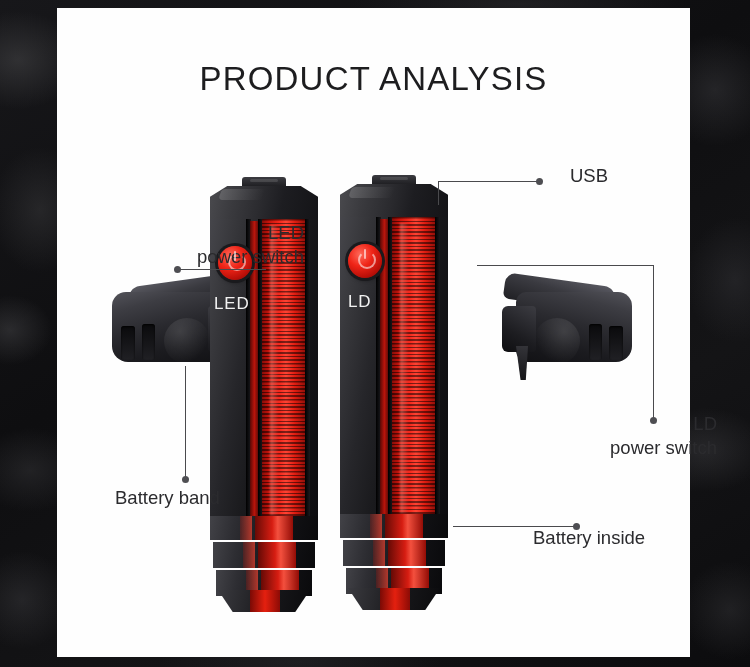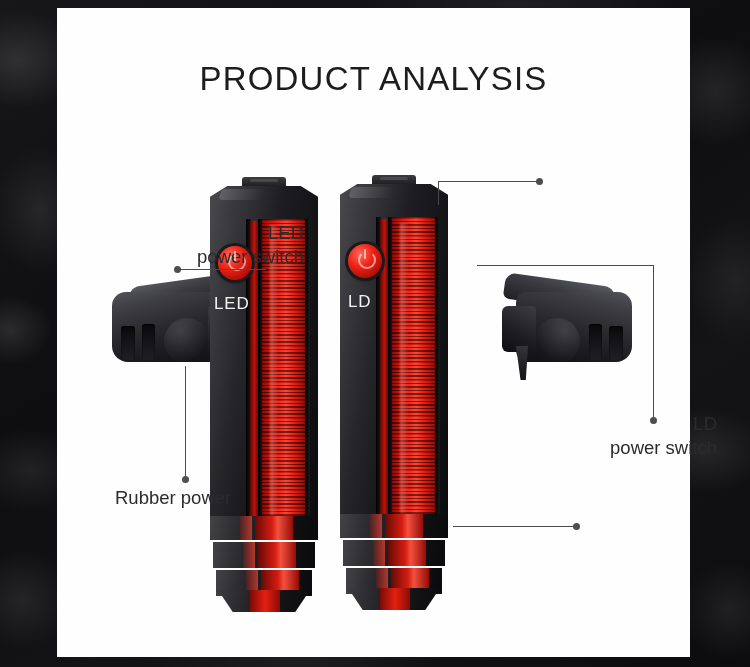--- a/index.html
+++ b/index.html
@@ -343,35 +343,39 @@
   </div>
 
   <div class="callout lbl-led">
     <span class="l1">LED</span>
     <span class="l2">power switch</span>
   </div>
   <div class="dot" style="left:117px; top:258px;"></div>
   <div class="lead h" style="left:123px; top:261px; width:86px;"></div>
 
   <div class="callout lbl-rubber">
-    <span class="l1">Rubber power</span>
+    <span class="l1">Battery band</span>
   </div>
   <div class="lead v" style="left:128px; top:358px; height:112px;"></div>
   <div class="dot" style="left:125px; top:468px;"></div>
 
   <div class="callout lbl-usb">
+    <span class="l1">USB</span>
   </div>
   <div class="lead v" style="left:381px; top:173px; height:24px;"></div>
   <div class="lead h" style="left:381px; top:173px; width:99px;"></div>
   <div class="dot" style="left:479px; top:170px;"></div>
 
   <div class="callout lbl-ld">
     <span class="l1">LD</span>
     <span class="l2">power switch</span>
   </div>
   <div class="lead h" style="left:420px; top:257px; width:177px;"></div>
   <div class="lead v" style="left:596px; top:257px; height:155px;"></div>
   <div class="dot" style="left:593px; top:409px;"></div>
 
+  <div class="callout lbl-battery">
+    <span class="l1">Battery inside</span>
+  </div>
   <div class="lead h" style="left:396px; top:518px; width:123px;"></div>
   <div class="dot" style="left:516px; top:515px;"></div>
 
 </div>
 
 </body></html>

